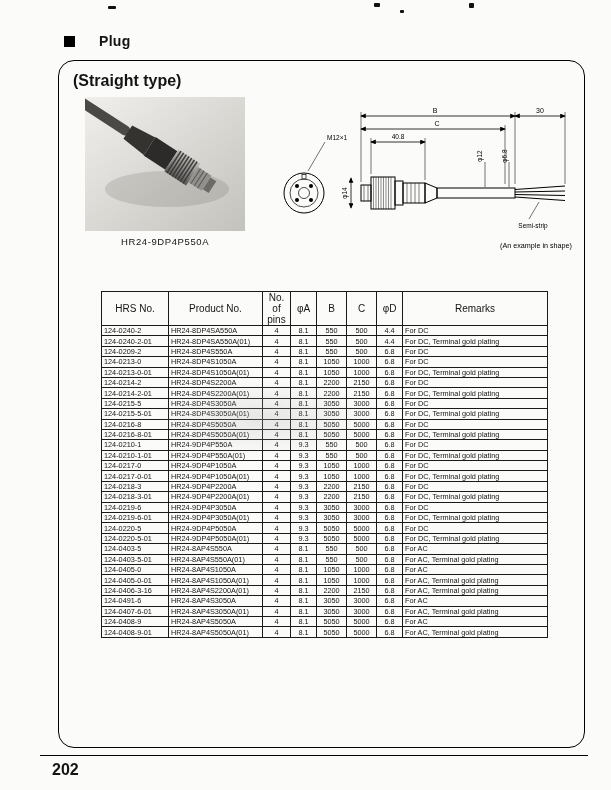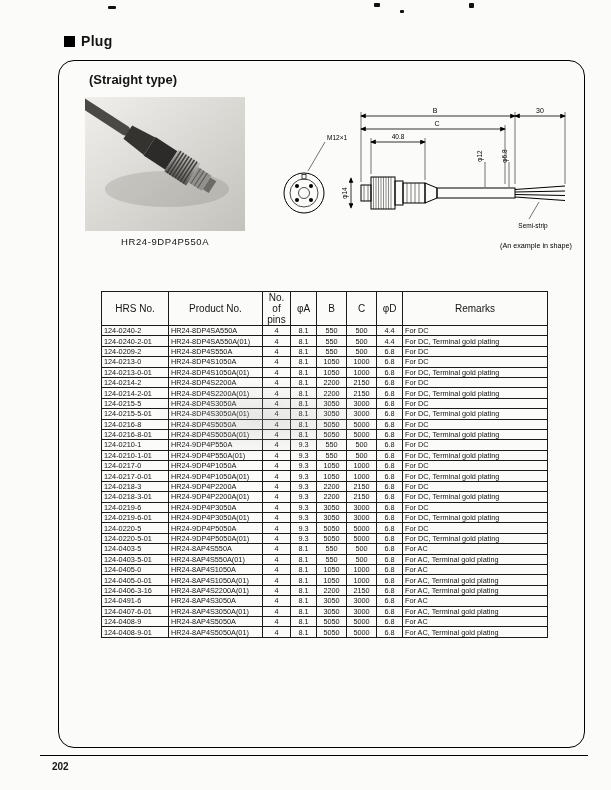--- a/index.html
+++ b/index.html
@@ -2,28 +2,28 @@
 <html><head>
 <meta charset="utf-8">
 <style>
   * { margin:0; padding:0; box-sizing:border-box; }
   html,body { width:611px; height:790px; }
   body {
     font-family:"Liberation Sans","DejaVu Sans",sans-serif;
     background:#fbfbf9; color:#141414; position:relative; overflow:hidden;
   }
   .speck { position:absolute; background:#111; border-radius:1px; }
-  .section-header { position:absolute; left:64px; top:33px; display:flex; align-items:center; gap:6px; }
+  .section-header { position:absolute; left:64px; top:33px; display:flex; align-items:center; gap:24px; }
   .section-bullet { width:11px; height:11px; background:#000; display:inline-block; }
   .section-title { font-weight:bold; font-size:14px; letter-spacing:.3px; }
   .panel {
     position:absolute; left:58px; top:60px; width:527px; height:688px;
     border:1.6px solid #000; border-radius:16px;
   }
-  .subtitle { position:absolute; left:30px; top:11px; font-weight:bold; font-size:13px; }
+  .subtitle { position:absolute; left:14px; top:11px; font-weight:bold; font-size:16px; }
   .photo {
     position:absolute; left:26px; top:36px; width:160px; height:134px;
     overflow:hidden; background:#d9d8d3;
   }
   .photo svg { display:block; }
   .photo-caption { position:absolute; left:62px; top:175px; font-size:9.5px; letter-spacing:.6px; }
   .drawing { position:absolute; left:218px; top:35px; width:300px; height:195px;text-align:right; }
   .drawing svg { display:block; width:100%; height:100%; }
   .tbl { position:absolute; left:42px; top:230px; width:446px; }
   table { border-collapse:collapse; width:446px; table-layout:fixed; }
@@ -31,21 +31,21 @@
   th { font-weight:normal; font-size:10px; text-align:center; height:20px; line-height:1.1; white-space:normal; padding:0 1px; }
   td { font-size:7.3px; height:10.4px; line-height:9px; padding:0 2px; }
   td:nth-child(1), td:nth-child(2), td:nth-child(8) { text-align:left; }
   td:nth-child(3), td:nth-child(4), td:nth-child(5), td:nth-child(6), td:nth-child(7) { text-align:center; }
   .watermark {
     position:absolute; left:150px; top:378px; width:230px; height:80px; z-index:3;
     background:radial-gradient(ellipse at center, rgba(175,175,172,.28), rgba(175,175,172,0) 70%);
     pointer-events:none;
   }
   .page-rule { position:absolute; left:40px; width:548px; top:755px; border-top:1.6px solid #000; }
-  .page-number { position:absolute; left:52px; top:761px; font-weight:bold; font-size:10px; }
+  .page-number { position:absolute; left:52px; top:761px; font-weight:bold; font-size:16px; }
   text { font-family:"Liberation Sans","DejaVu Sans",sans-serif; }
 </style>
 </head>
 <body>
 
 <div class="speck" style="left:108px; top:6px; width:8px; height:3px;"></div>
 <div class="speck" style="left:374px; top:3px; width:6px; height:4px;"></div>
 <div class="speck" style="left:400px; top:10px; width:4px; height:3px;"></div>
 <div class="speck" style="left:469px; top:3px; width:5px; height:5px;"></div>
 

